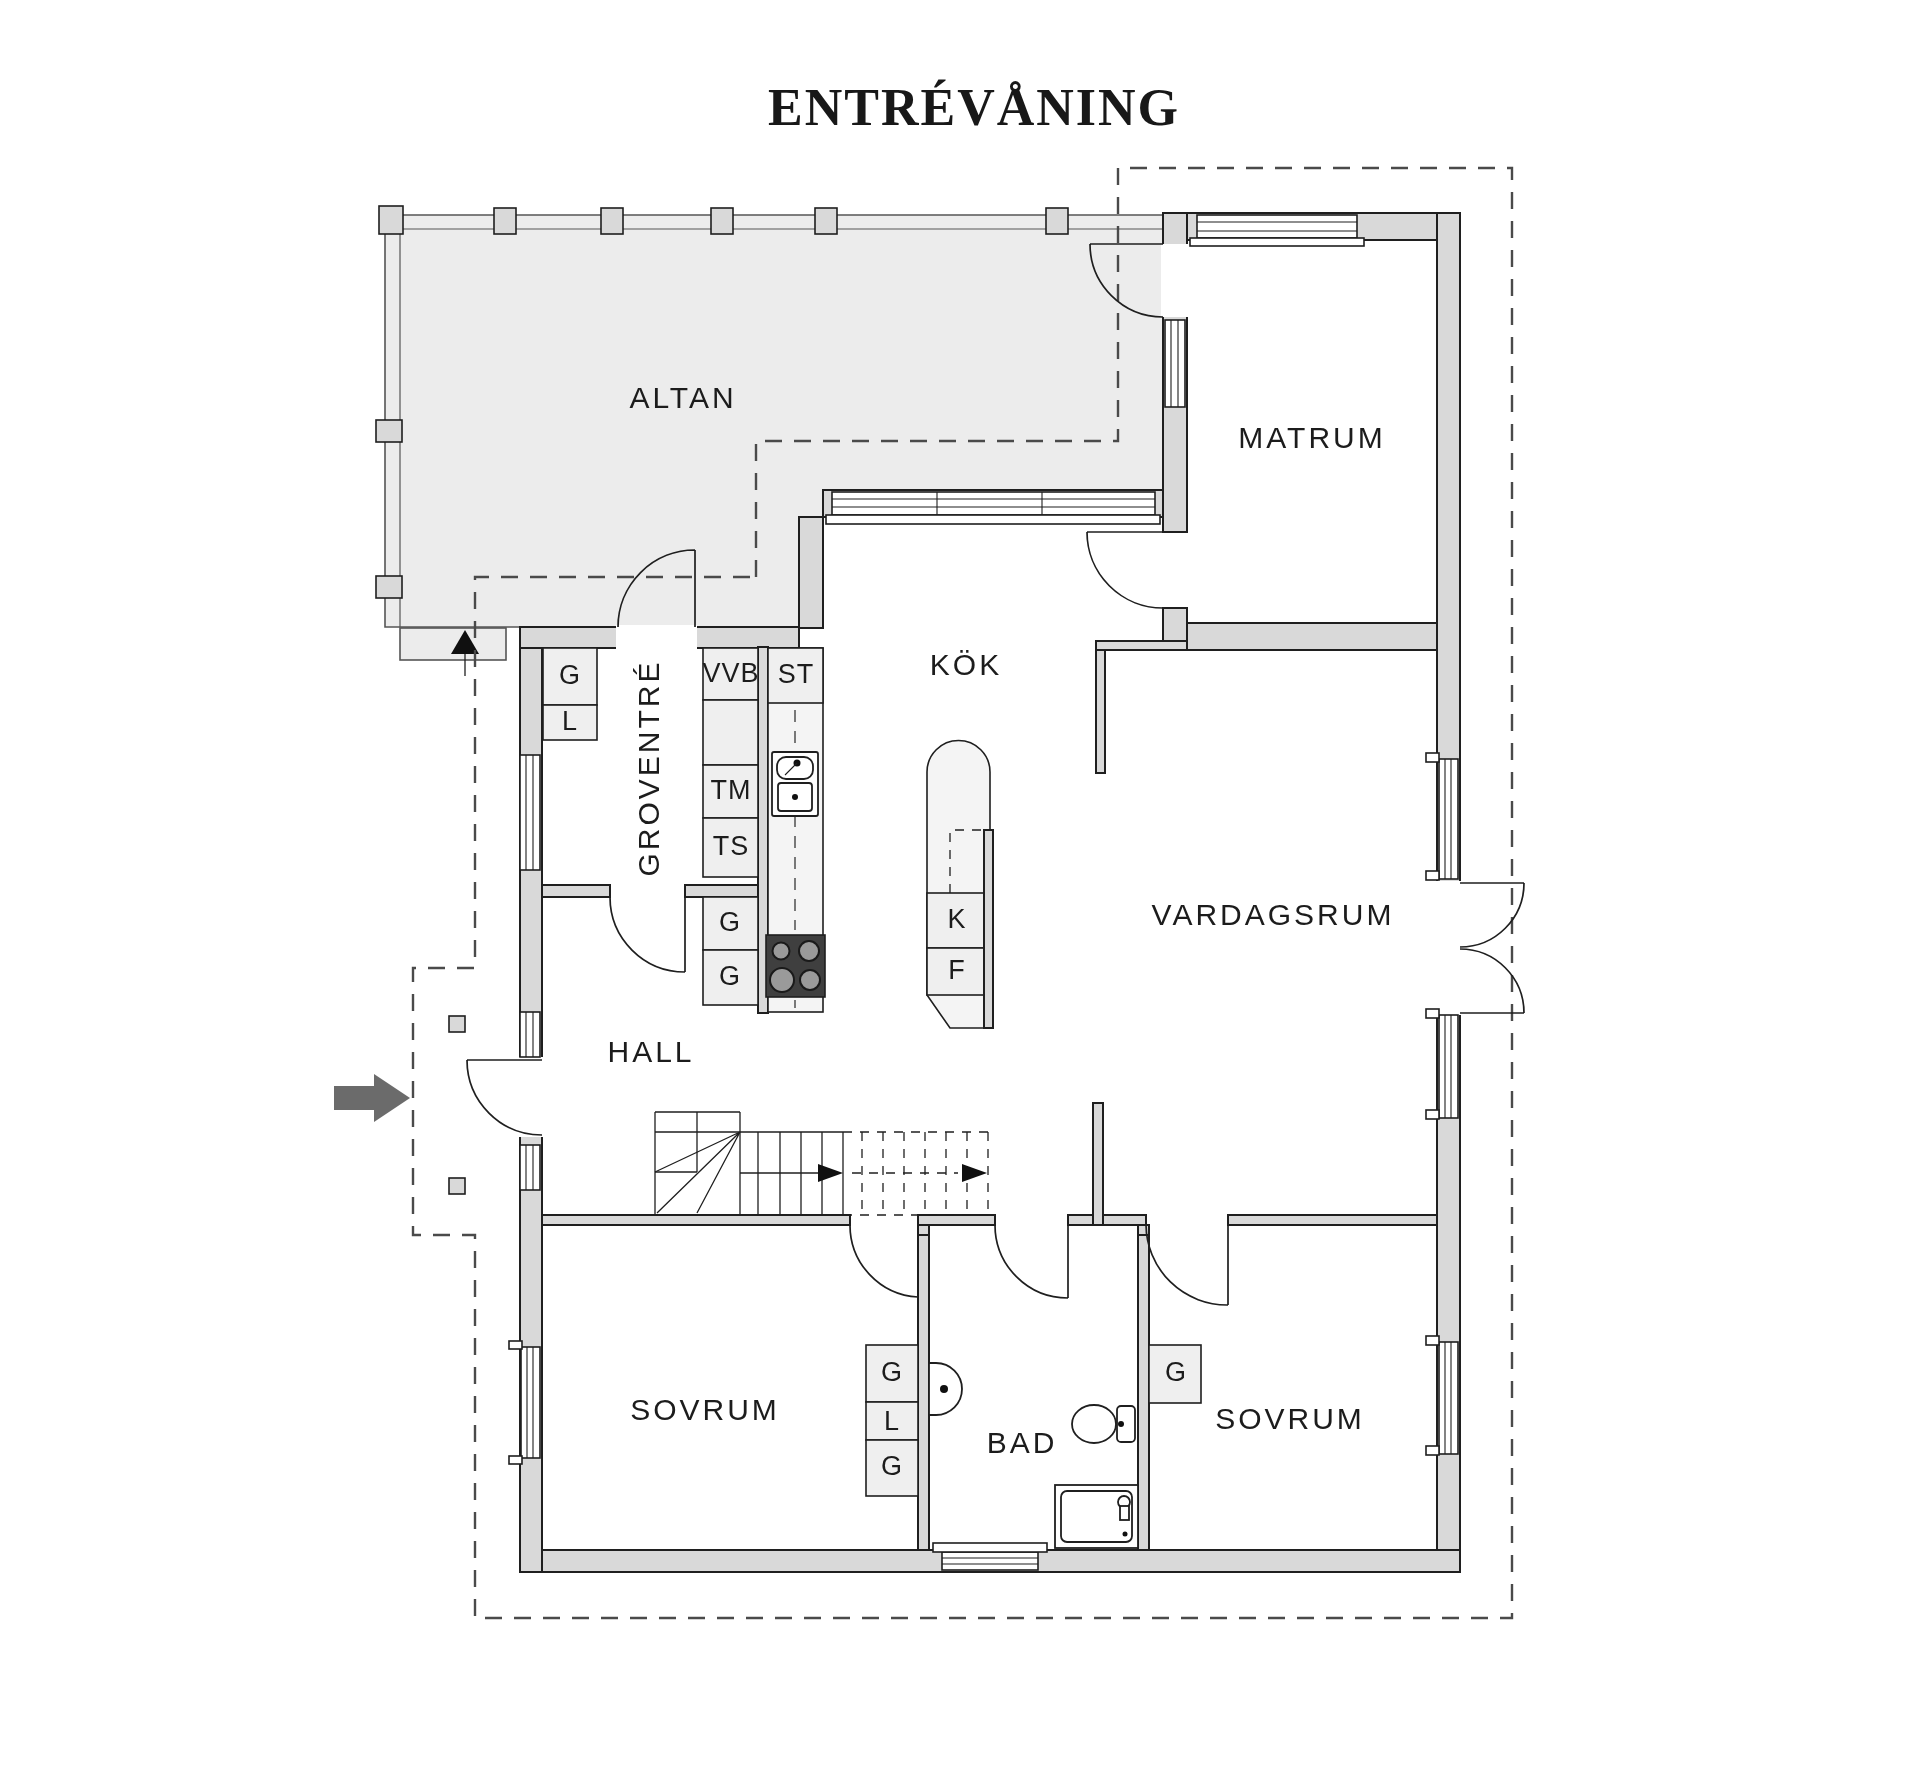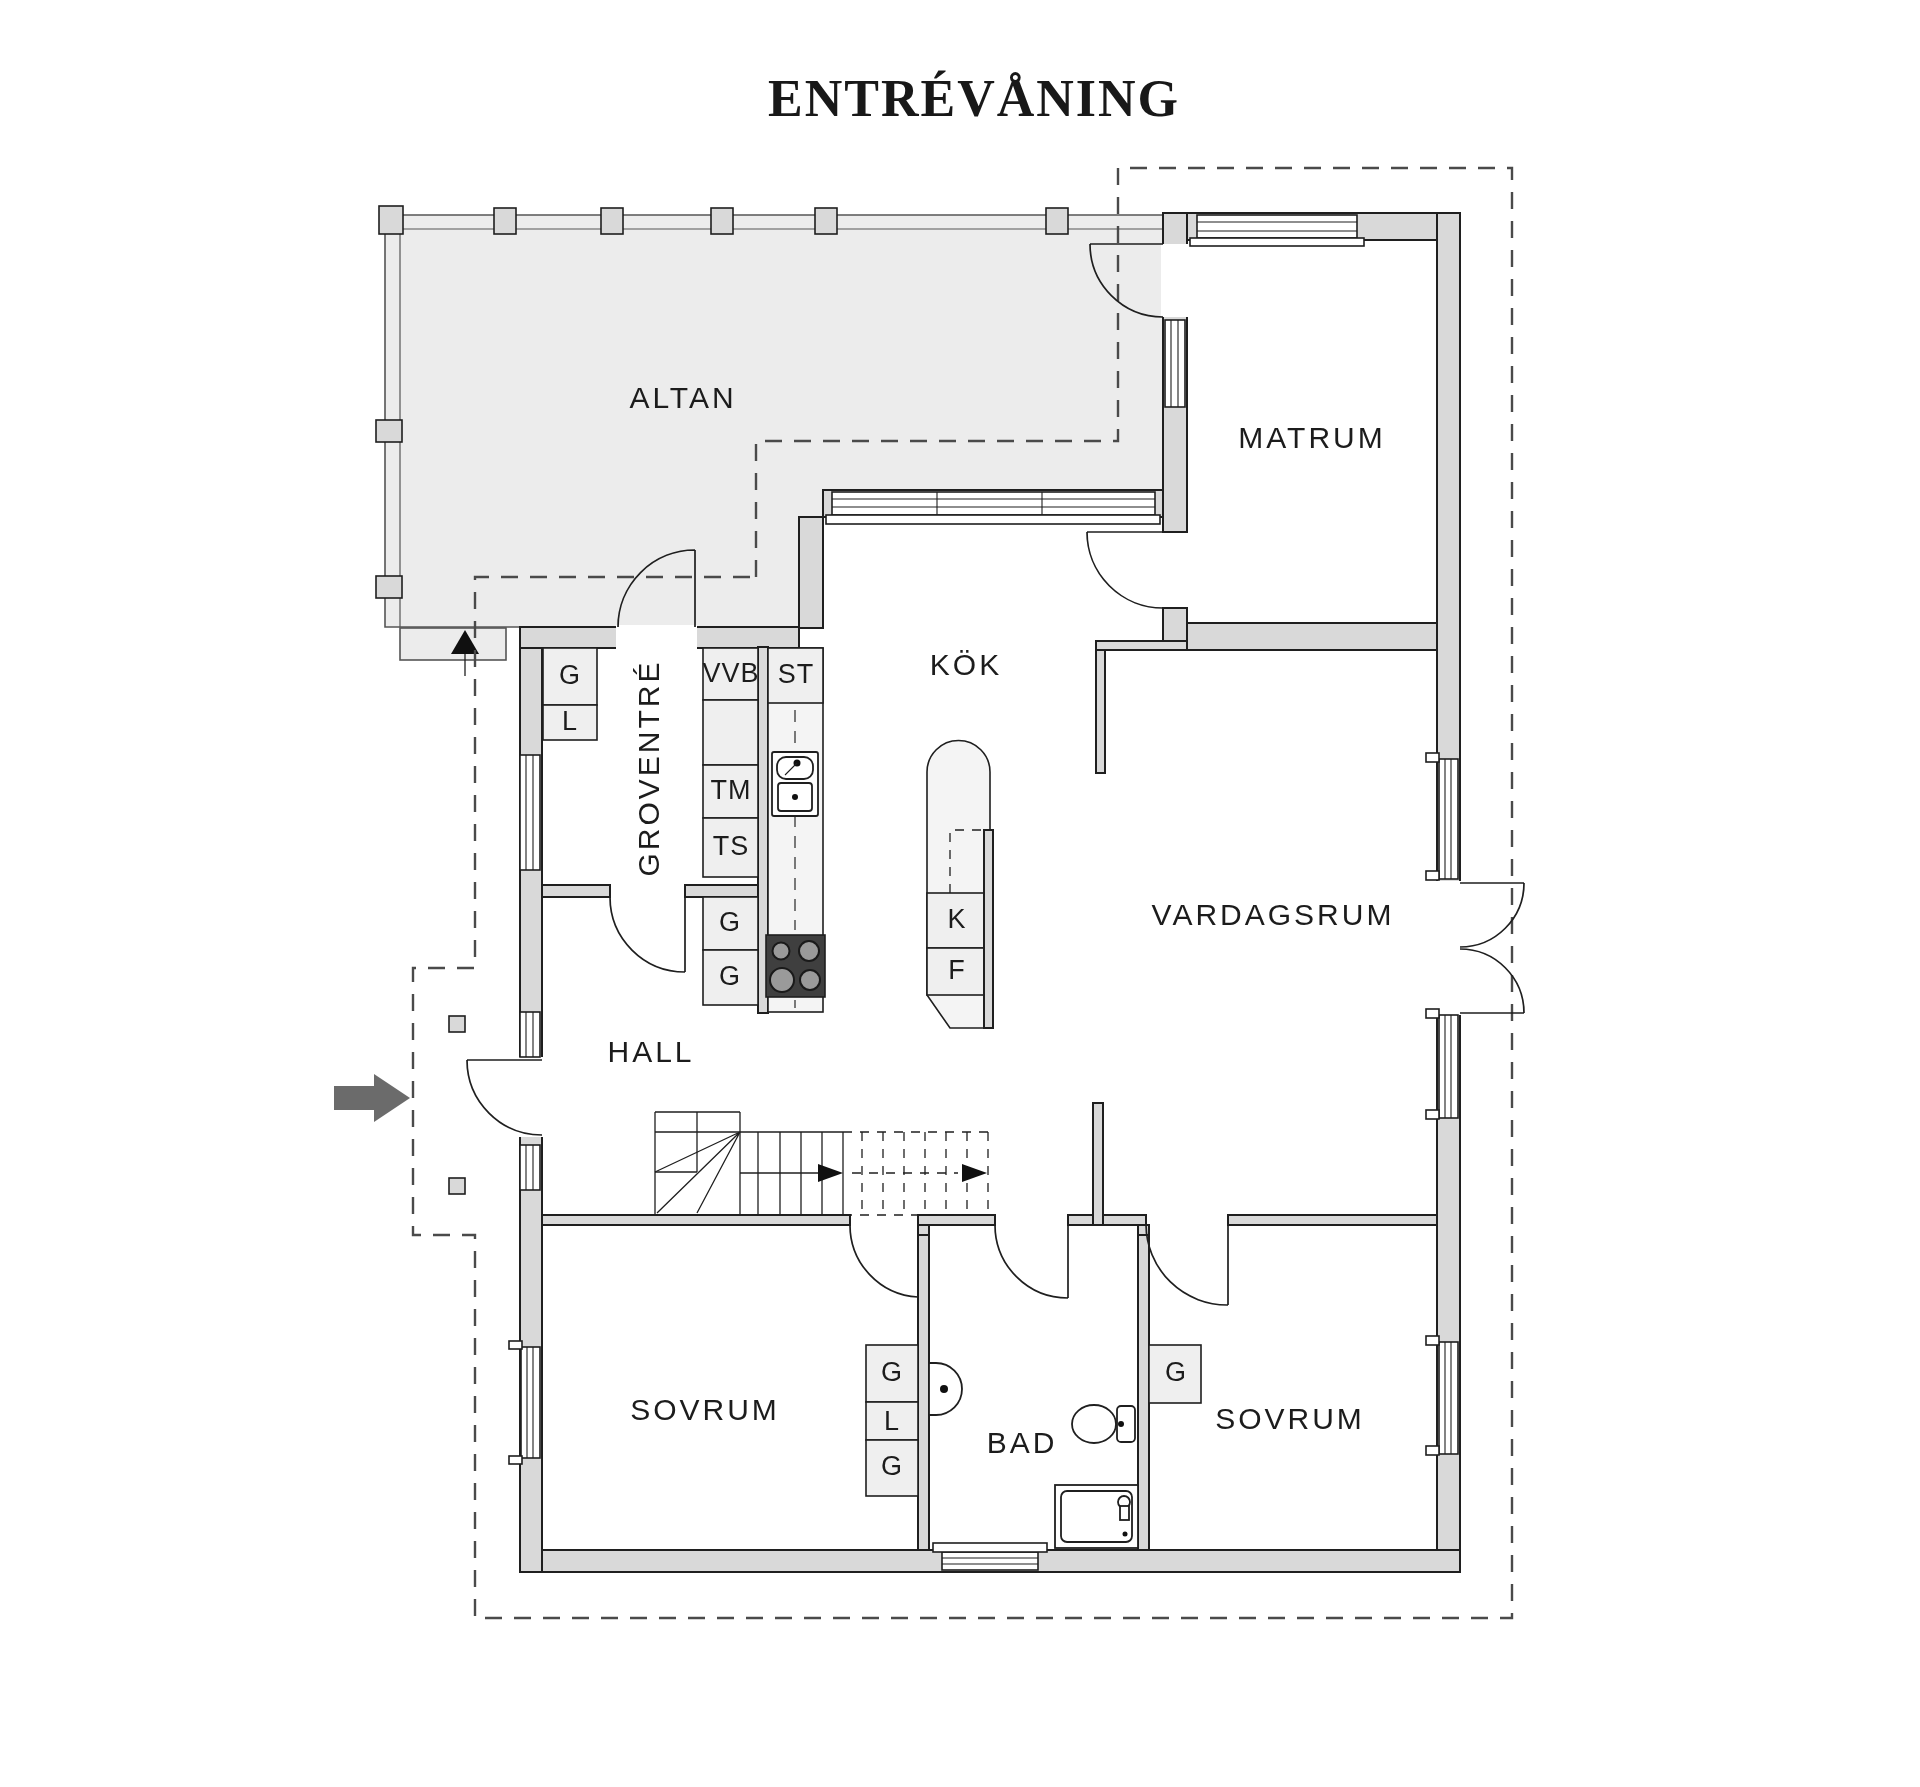--- a/index.html
+++ b/index.html
@@ -1,17 +1,17 @@
 <!DOCTYPE html>
 <html style="--wall: #d9d9d9; --terrace: #ececec; --line: #1f1f1f; --cabinet: #efefef; --counter: #f4f4f4; --arrow: #6b6b6b; --dash: #4a4a4a;"><head>
 <meta charset="utf-8">
 <style>
   html,body{margin:0;padding:0;background:#fff;}
   body{width:1920px;height:1787px;position:relative;overflow:hidden;}
-  #title{position:absolute;top:62px;left:0;right:0;margin:7px;text-align:center;
+  #title{position:absolute;top:62px;left:0;right:0;margin:16px;text-align:center;
          font-family:"Liberation Serif",serif;font-weight:700;font-size:52px;
          letter-spacing:2px;color:#181818;padding-left:28px;}
   svg{position:absolute;top:0;left:0;}
   .alt{fill:var(--terrace);stroke:#555;stroke-width:1.6;}
   .rail{stroke:#555;stroke-width:1.2;fill:none;}
   .post{fill:var(--wall);stroke:var(--line);stroke-width:1.6;}
   .wall{fill:var(--wall);stroke:var(--line);stroke-width:2;}
   .cut{fill:#fff;stroke:none;}
   .win{fill:#fff;stroke:var(--line);stroke-width:1.6;}
   .wl{stroke:var(--line);stroke-width:1.1;fill:none;}

